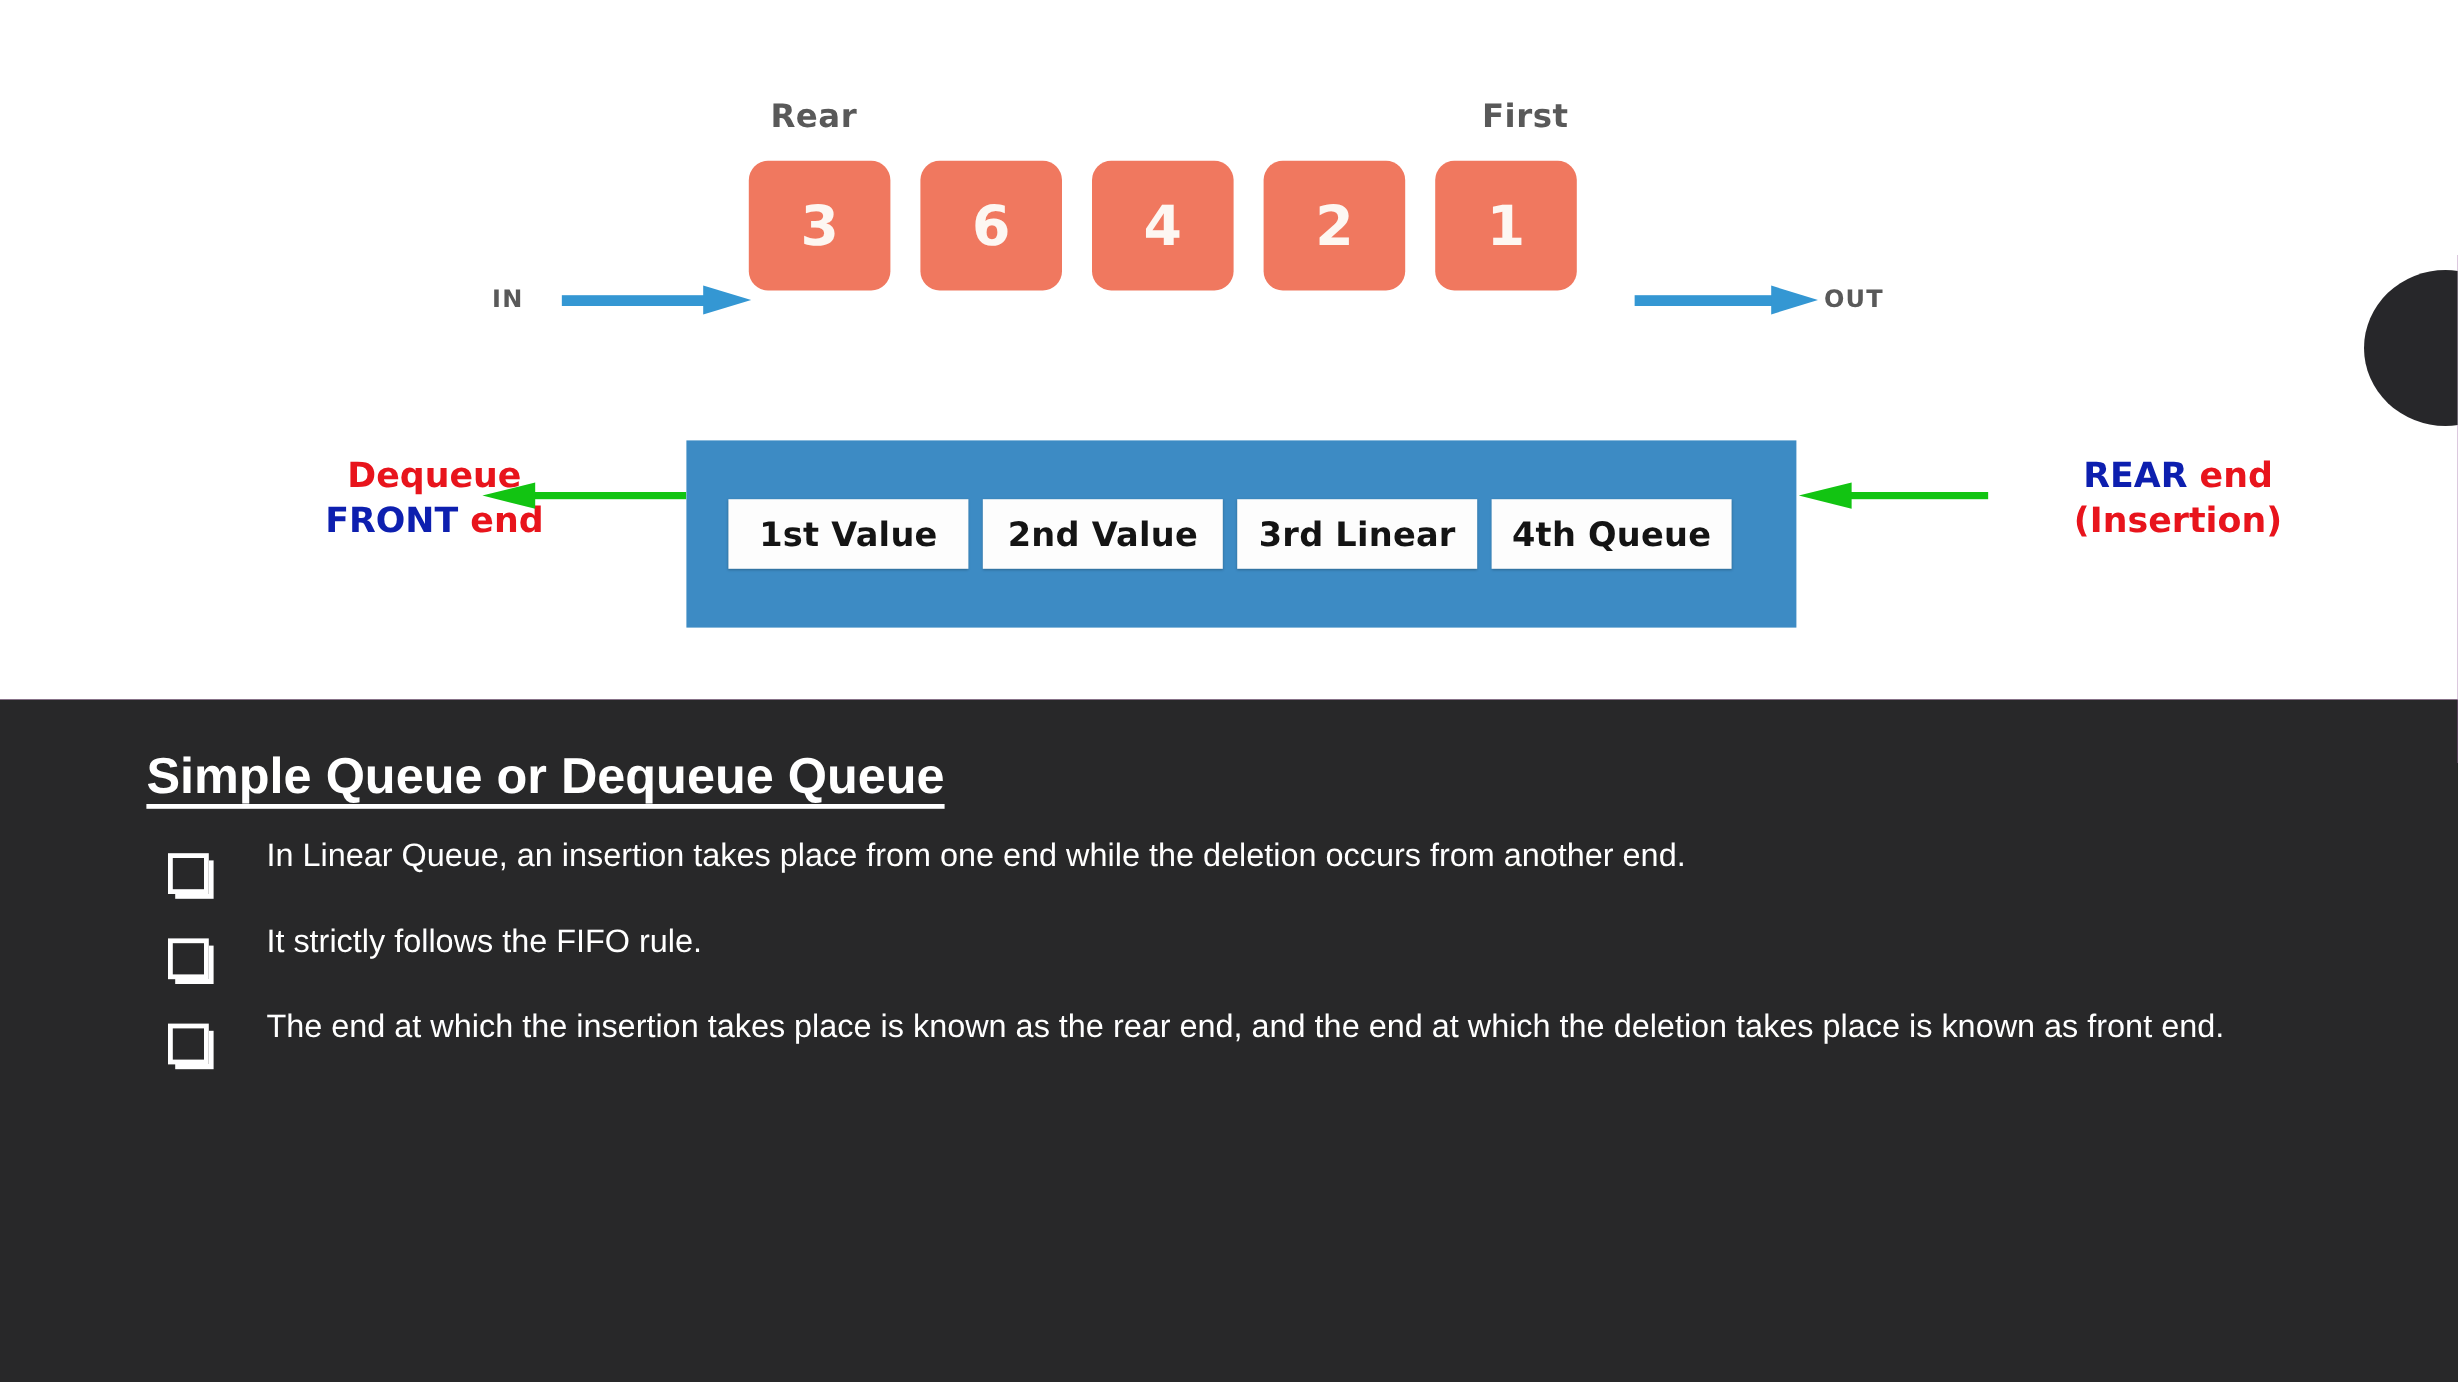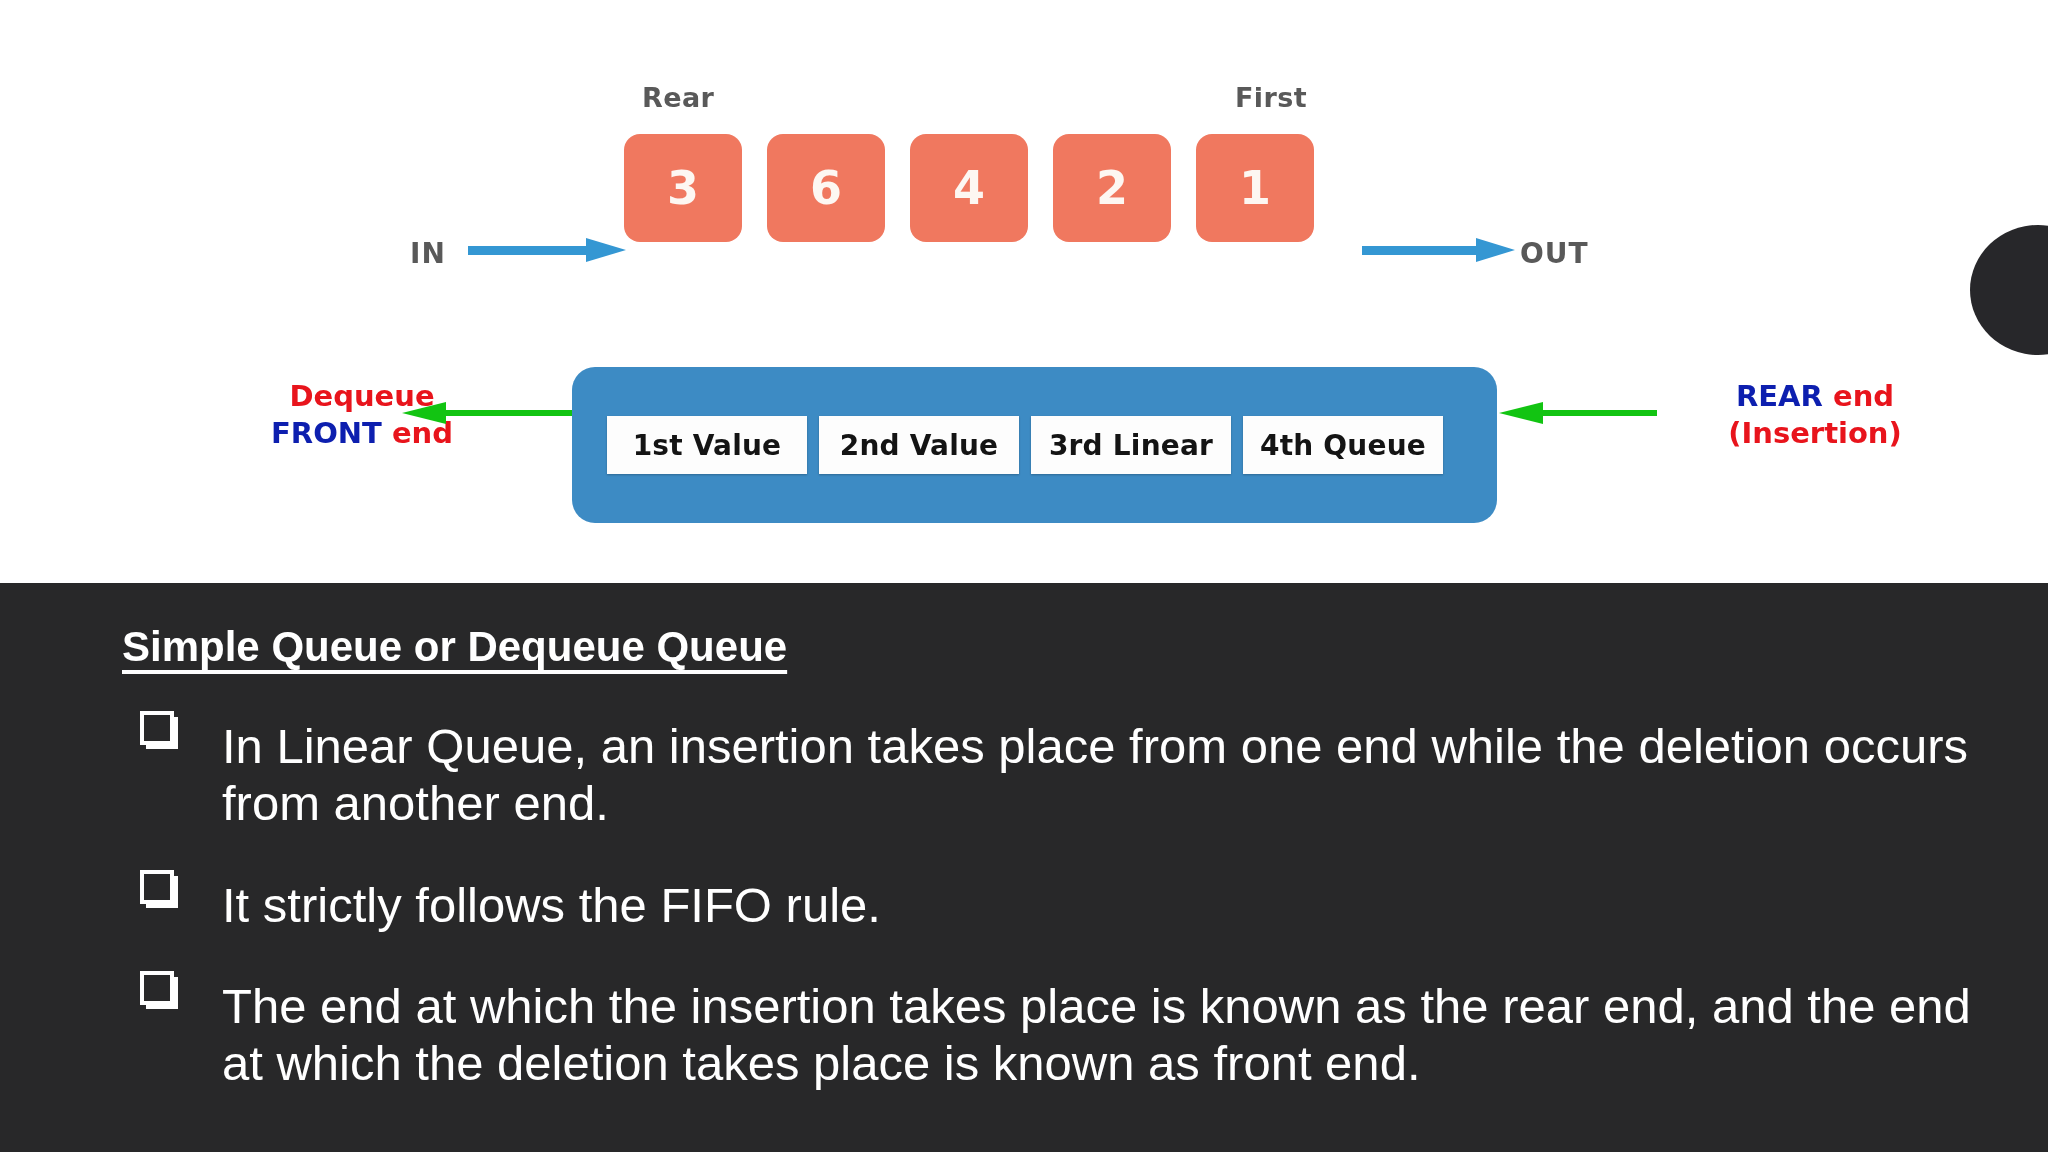--- a/index.html
+++ b/index.html
@@ -47,21 +47,21 @@
     letter-spacing: 0.4px;
     white-space: nowrap;
   }
   .fifo-label.rear  { left: 262px; top: 12px; }
   .fifo-label.first { left: 855px; top: 12px; }
 
   .io-text {
     position: absolute;
     font-family: "DejaVu Sans", sans-serif;
     font-weight: bold;
-    font-size: 28px;
+    font-size: 20px;
     color: #595959;
     letter-spacing: 1px;
     white-space: nowrap;
   }
   .io-text.in  { left: 30px;  top: 167px; }
   .io-text.out { left: 1140px; top: 167px; }
 
   .arrow-blue {
     position: absolute;
     height: 30px;
@@ -104,21 +104,20 @@
     top: 12px;
     width: 925px;
     height: 156px;
     background: #3D8BC4;
     display: flex;
     align-items: center;
     justify-content: flex-start;
     padding-left: 35px;
     box-sizing: border-box;
     gap: 12px;
-    border-radius: 23px;
   }
   .value-cell {
     width: 200px;
     height: 58px;
     background: #FDFDFD;
     display: flex;
     align-items: center;
     justify-content: center;
     font-family: "DejaVu Sans", sans-serif;
     font-weight: bold;
@@ -200,24 +199,23 @@
     height: 34px;
     margin-top: 13px;
     margin-right: 48px;
     border: 4px solid #ffffff;
     box-sizing: border-box;
     box-shadow: 5px 5px 0 -1px #ffffff;
     background: transparent;
   }
   .bullet-text {
     font-family: "Liberation Sans", sans-serif;
-    font-size: 49px;
+    font-size: 27px;
     line-height: 1.17;
     color: #ffffff;
-    margin-top: 20px;
   }
 </style>
 </head>
 <body>
 
 <div class="slide">
 
   <div class="diagram-area">
 
     <div class="fifo">

